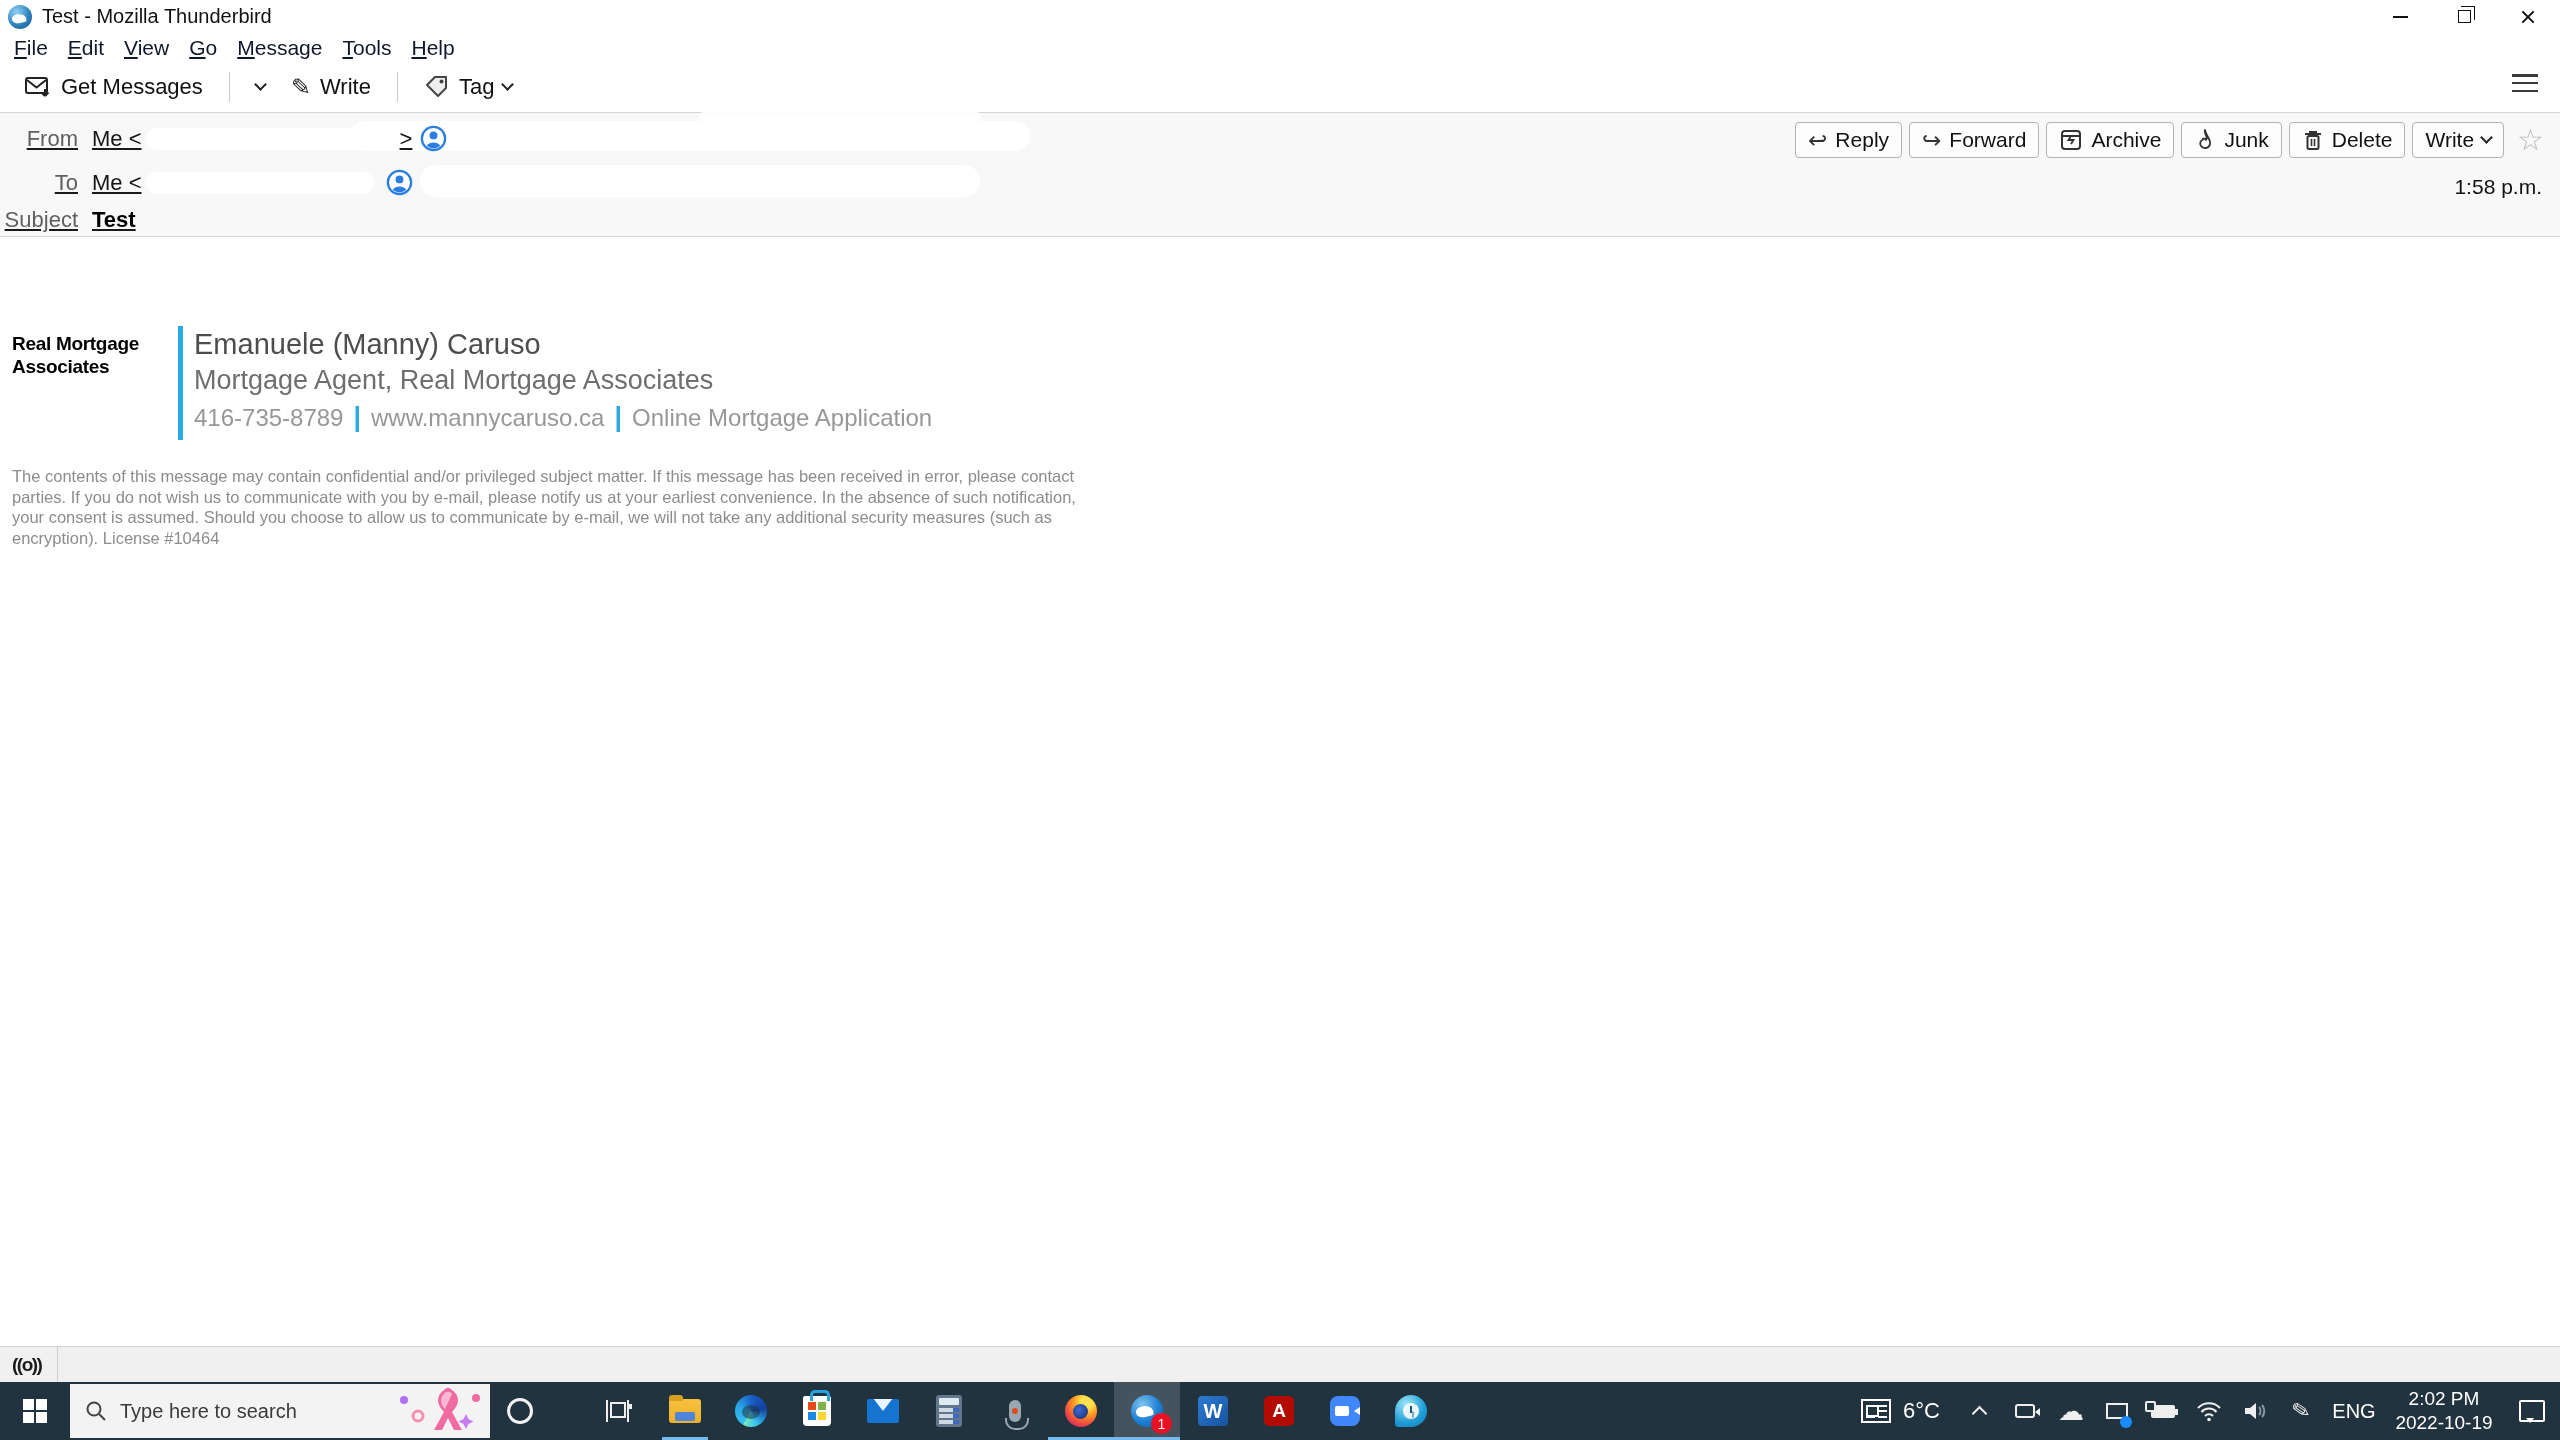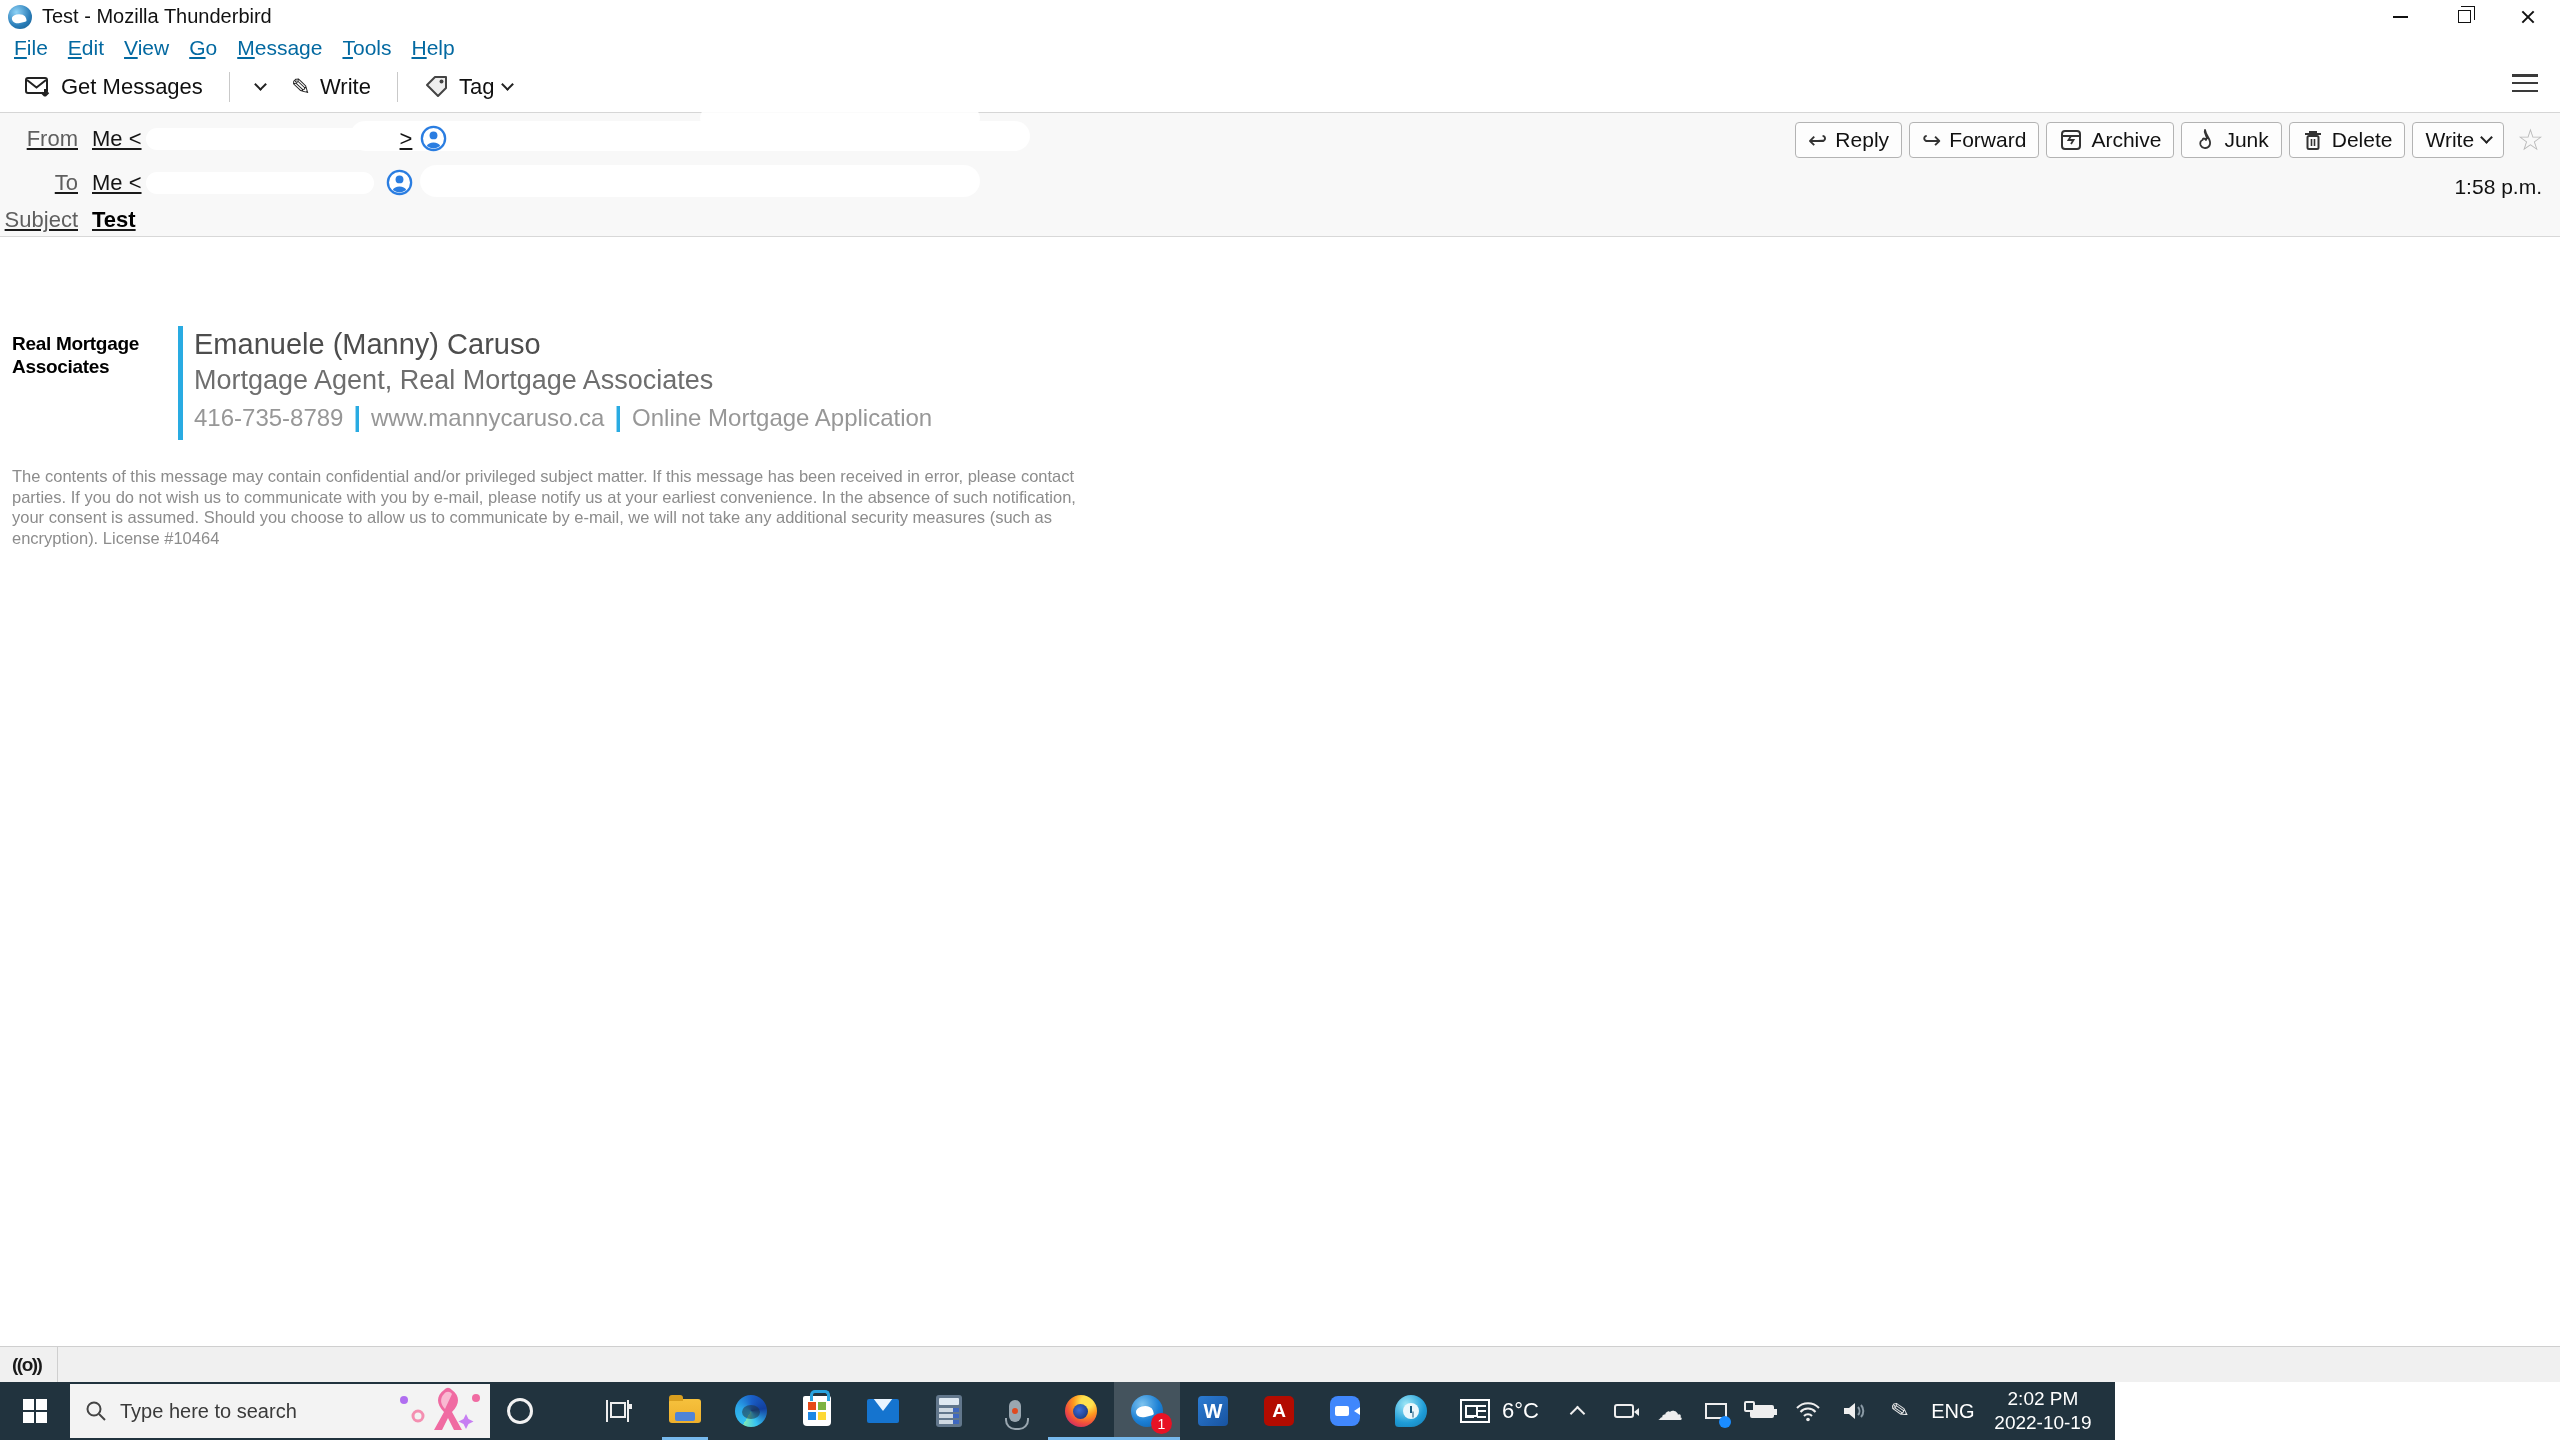--- a/index.html
+++ b/index.html
@@ -20,21 +20,21 @@
   .min-glyph{width:15px;height:2px;background:#111;}
   .max-glyph{width:13px;height:13px;border:1.5px solid #111;position:relative;background:#fff;}
   .max-glyph:before{content:"";position:absolute;left:2px;top:-5px;width:13px;height:13px;border:1.5px solid #111;border-bottom:none;border-left:none;}
   .x-glyph{position:relative;width:18px;height:18px;}
   .x-glyph:before,.x-glyph:after{content:"";position:absolute;left:1px;top:8px;width:16px;height:2px;background:#111;}
   .x-glyph:before{transform:rotate(45deg);} .x-glyph:after{transform:rotate(-45deg);}
 
   
   .menubar{position:absolute;left:0;top:33px;width:2560px;height:29px;background:#fff;
            display:flex;align-items:center;padding-left:8px;gap:0;}
-  .menu-item{font-size:21px;color:#0369a1;padding:2px 14px 2px 6px;cursor:default;}
+  .menu-item{font-size:21px;color:#0f172a;padding:2px 14px 2px 6px;cursor:default;}
   .u{text-decoration:underline;}
 
   
   .toolbar{position:absolute;left:0;top:62px;width:2560px;height:51px;background:#fff;
            border-bottom:1px solid #d6d6d6;display:flex;align-items:center;padding-left:16px;gap:10px;}
   .tbtn{display:flex;align-items:center;gap:9px;font-size:22px;color:#101010;padding:6px 8px;border-radius:4px;}
   .tool-sep{width:1px;height:30px;background:#c9c9c9;margin:0 8px;}
   .chev{width:9px;height:9px;border-right:2px solid #222;border-bottom:2px solid #222;
         transform:rotate(45deg);margin-top:-5px;}
   .icon-svg{display:block;}
@@ -70,21 +70,21 @@
   .sig-pipe{color:#29abe2;font-weight:bold;font-size:27px;margin:0 10px;}
   .disclaimer{position:absolute;left:12px;top:228px;font-size:16.5px;line-height:20.5px;color:#8c8c8c;white-space:nowrap;}
 
   
   .statusbar{position:absolute;left:0;top:1346px;width:2560px;height:36px;background:#f0f0f0;
              border-top:1px solid #cfcfcf;display:flex;align-items:center;}
   .broadcast{font-size:19px;font-weight:bold;color:#1a1a1a;letter-spacing:-1.5px;padding:0 16px 0 12px;}
   .status-sep{width:1px;height:36px;background:#cfcfcf;}
 
   
-  .taskbar{position:absolute;left:0;top:1382px;width:2115px;height:58px;background:#21333e;
+  .taskbar{position:absolute;left:0;top:1382px;width:2560px;height:58px;background:#21333e;
            display:flex;align-items:stretch;}
   .tb-cell{width:66px;display:flex;align-items:center;justify-content:center;position:relative;flex:0 0 auto;}
   .start-cell{width:70px;}
   .win-logo{display:grid;grid-template-columns:11px 11px;grid-template-rows:11px 11px;gap:2px;}
   .win-logo i{background:#fff;display:block;}
   .searchbox{width:420px;margin:2px 0;background:#f3f3f3;display:flex;align-items:center;
              padding:0 10px 0 14px;position:relative;flex:0 0 auto;}
   .searchbox input{border:none;outline:none;background:transparent;font-size:20px;color:#3a3a3a;
              font-family:"Liberation Sans",sans-serif;width:270px;}
   .searchbox input::placeholder{color:#3a3a3a;opacity:1;}

